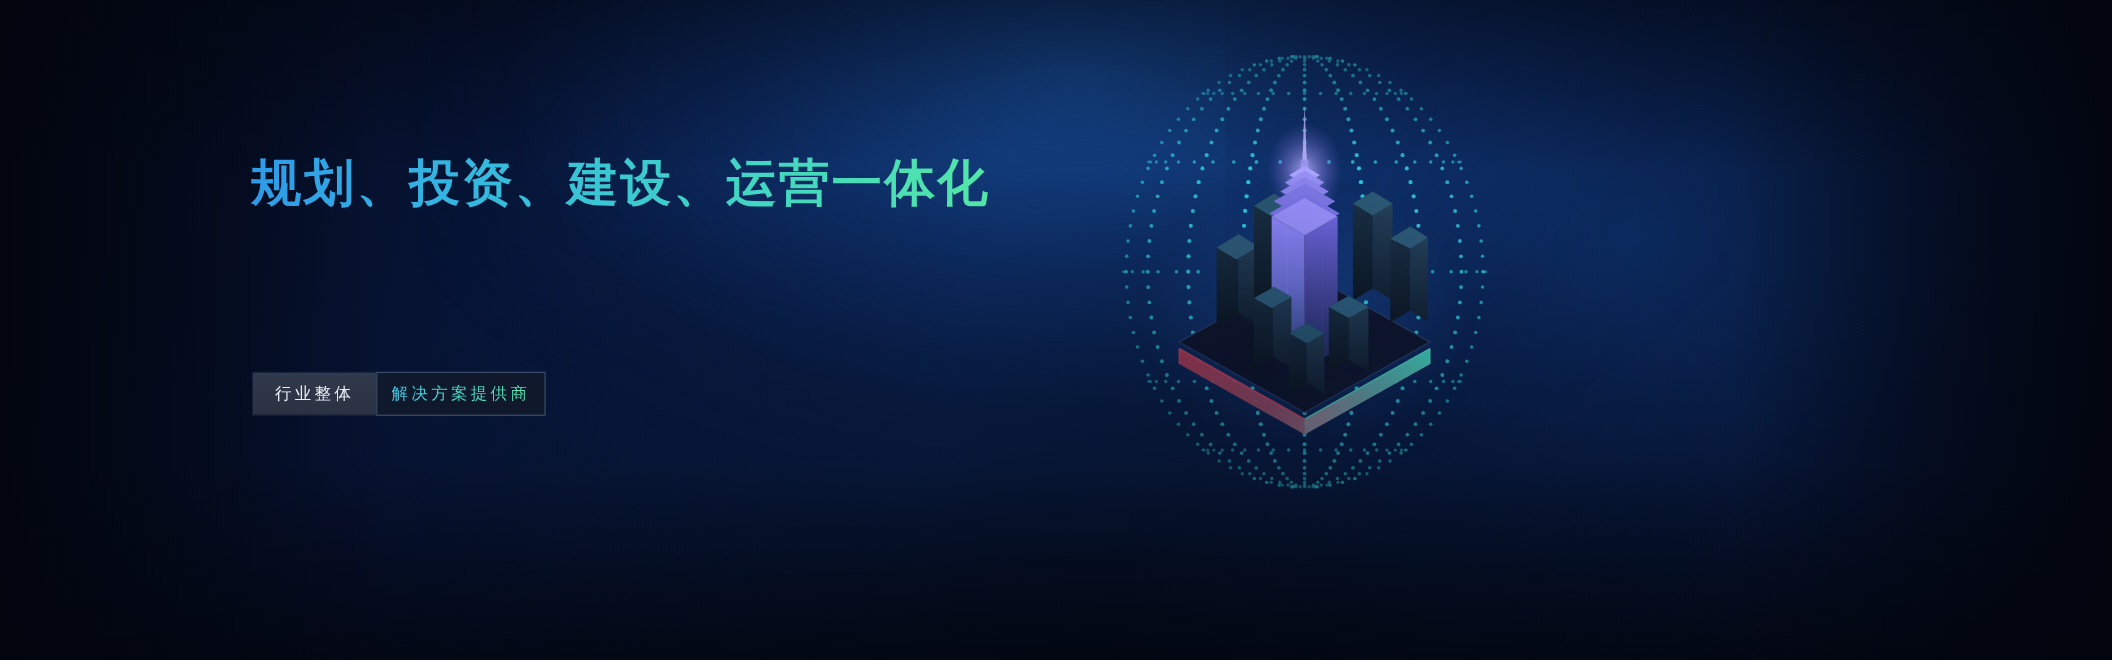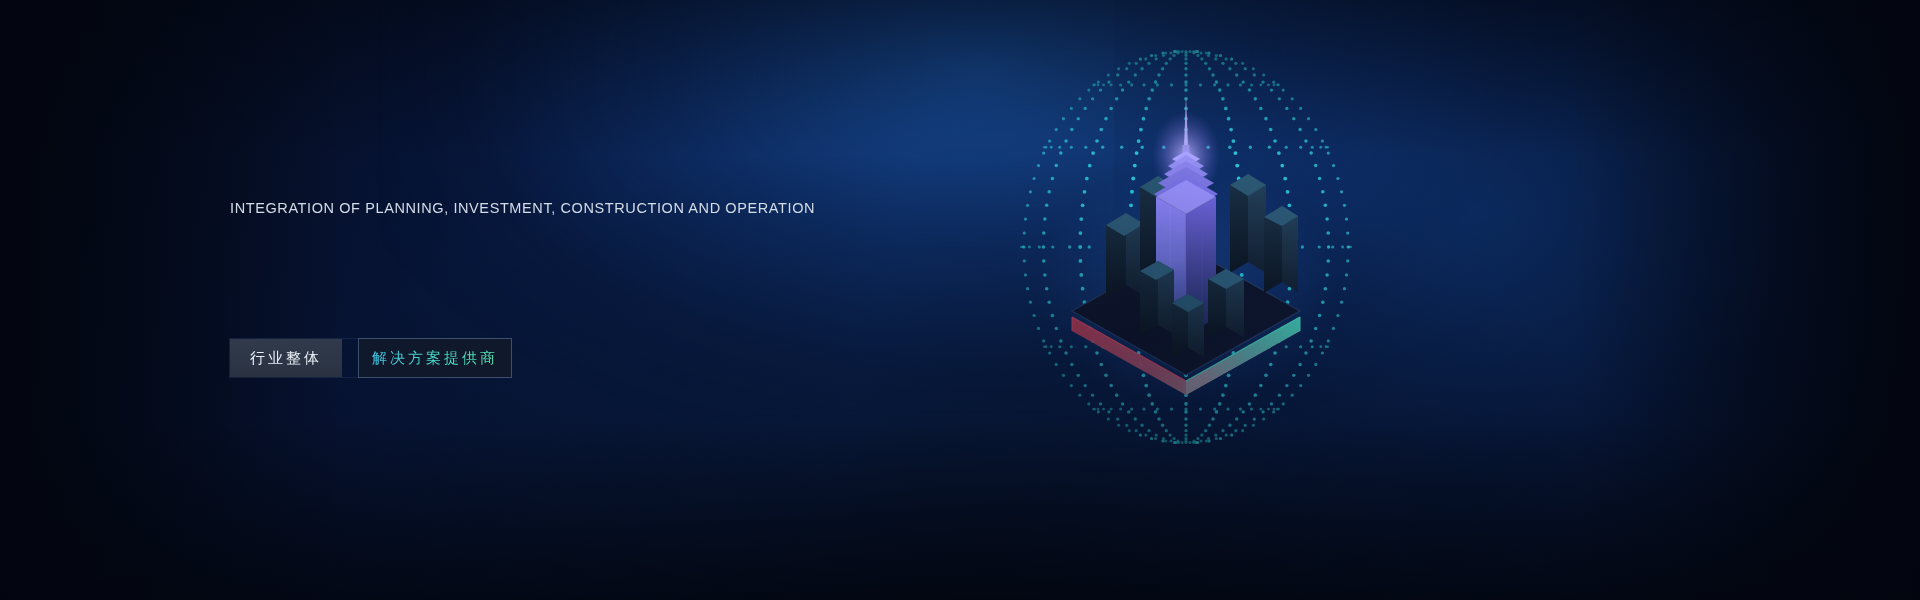--- a/index.html
+++ b/index.html
@@ -72,21 +72,21 @@
     background:linear-gradient(180deg,#313a4c 0%,#2a3242 100%);
     color:#e8eef6;
     font-size:15px;letter-spacing:3px;
     white-space:nowrap;
   }
   .badge-right{
     display:flex;align-items:center;justify-content:center;
     padding:12px 13px;
     background:#10192c;
     border:1px solid #3b4e6d;
-    margin:-1px -1px -1px 16px;
+    margin:-1px -1px -1px 0;
     font-size:15px;letter-spacing:3px;
     white-space:nowrap;
     background-image:none;
   }
   .badge-right span{
     background:linear-gradient(90deg,#46c8e8 0%,#49ddc6 55%,#55e3ad 100%);
     -webkit-background-clip:text;background-clip:text;
     color:transparent;-webkit-text-fill-color:transparent;
   }
 
@@ -760,22 +760,22 @@
           <path d="M246 292 L246 234 L264 244 L264 302 Z" fill="url(#gBldgA)"></path>
           <path d="M228 244 L246 234 L264 244 L246 254 Z" fill="#2e6181"></path>
         </g>
       </g>
     </svg>
   </div>
 
   <div class="bg-vignette"></div>
 
   <div class="copy">
-
-    <div class="subline">INTEGRATION OF PLANNING, INVESTMENT, CONSTRUCTION AND OPERATION</div>
+    <div class="headline">规划、投资、建设、运营一体化</div>
+
 
     <div class="badge">
       <div class="badge-left">行业整体</div>
       <div class="badge-right">
         <span>解决方案提供商</span>
       </div>
     </div>
   </div>
 
 </div>

